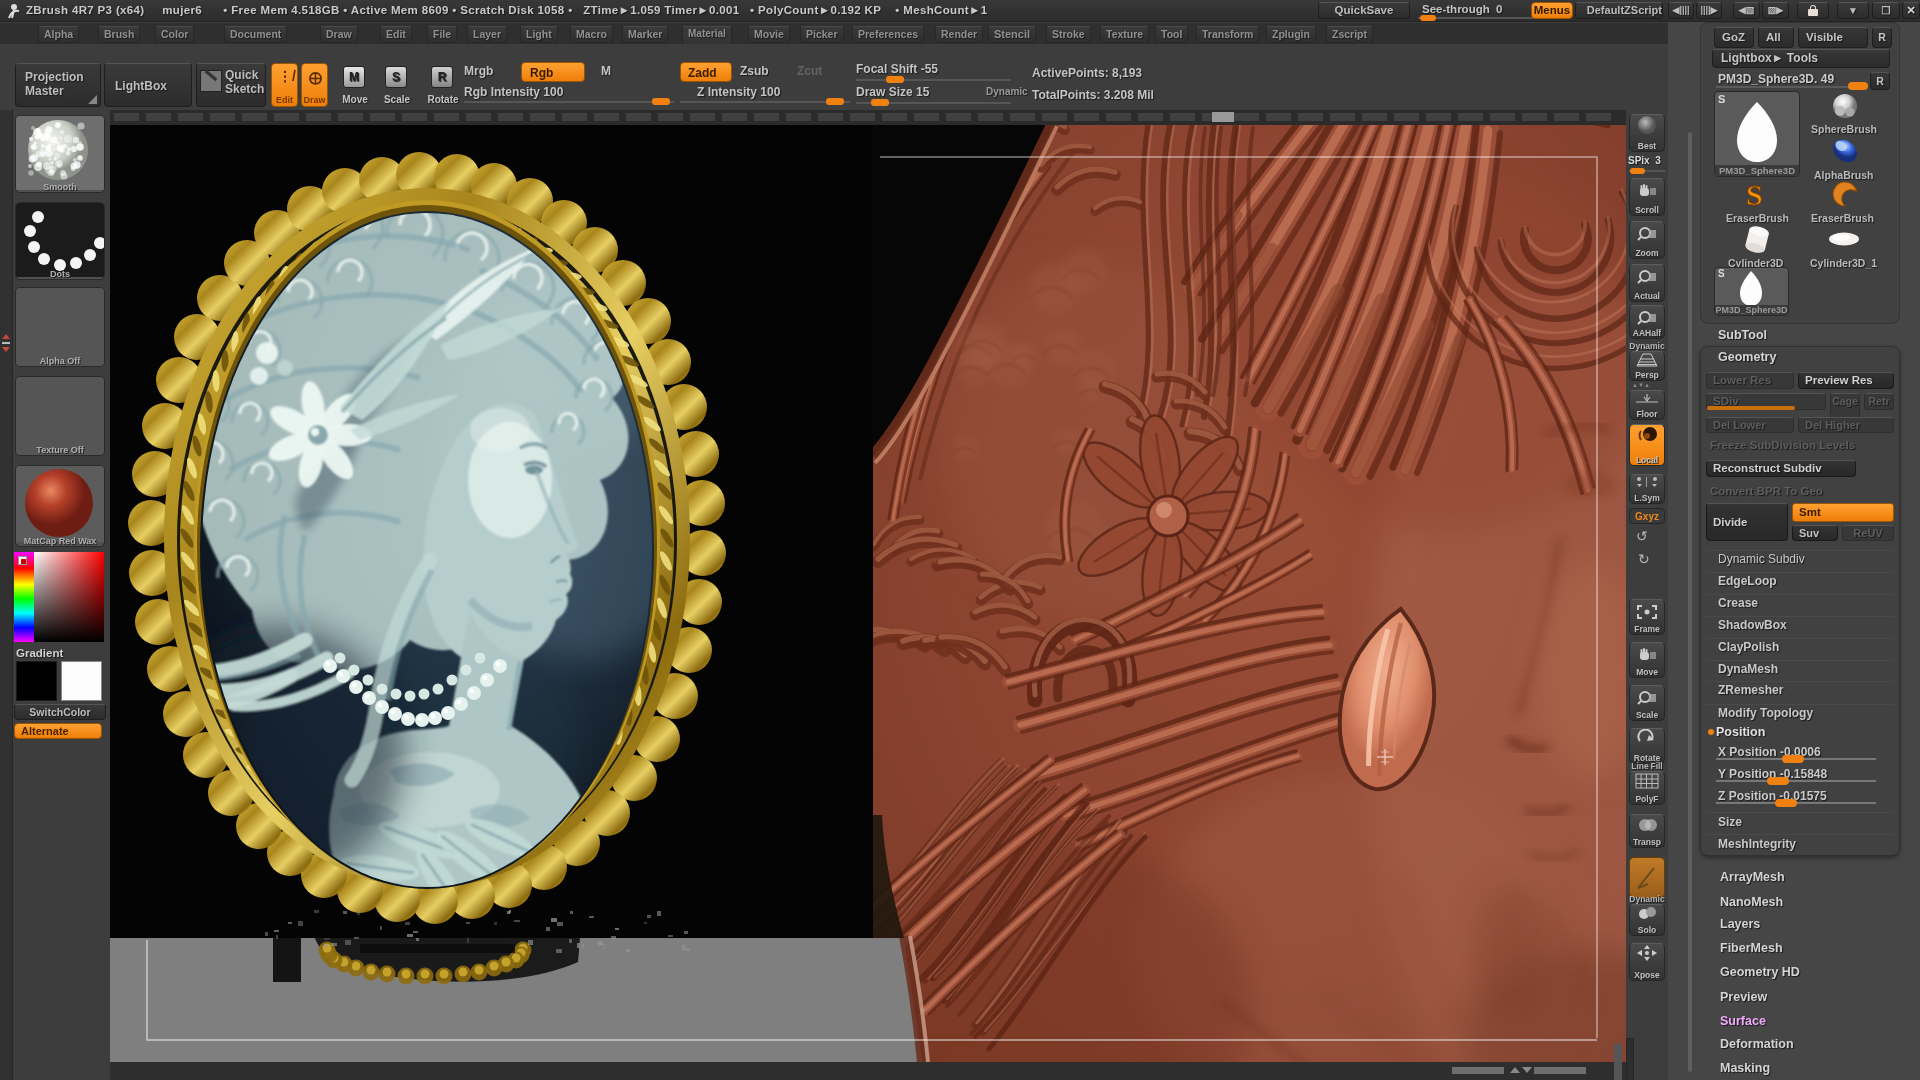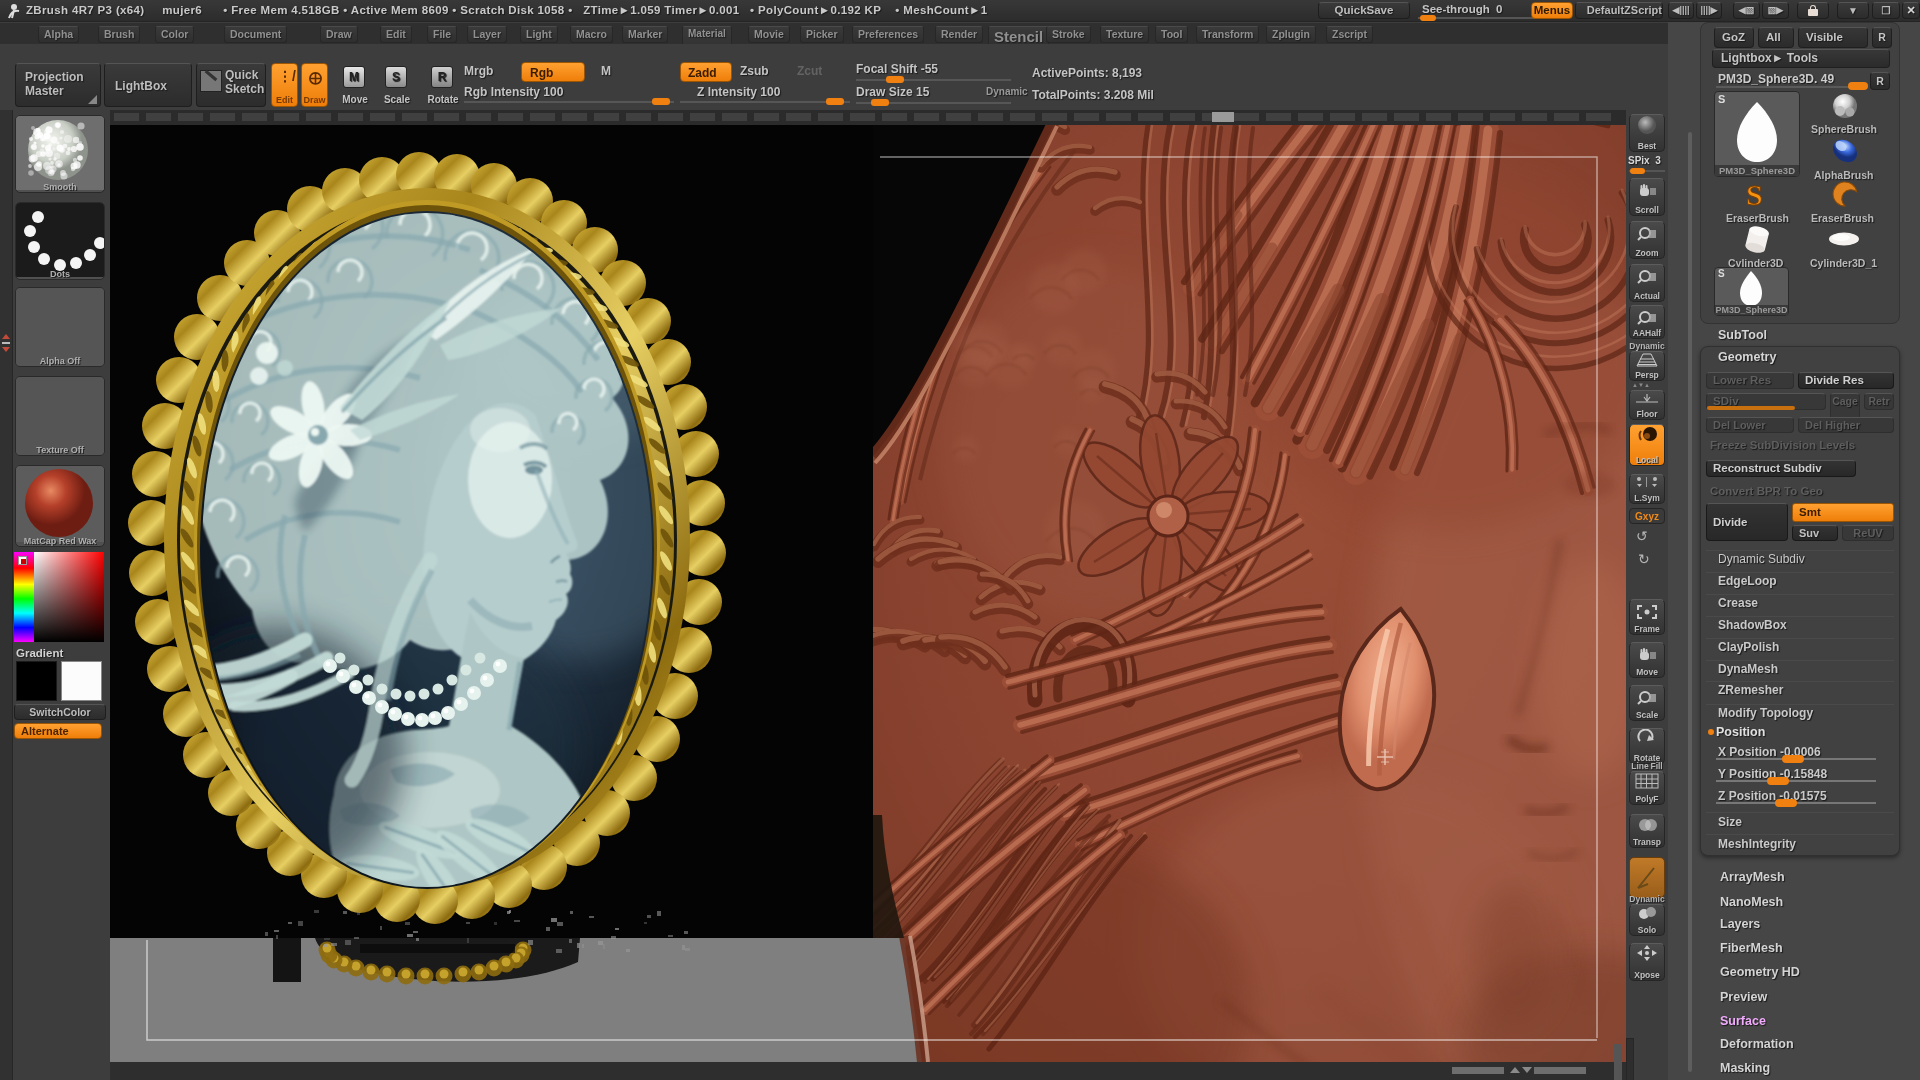--- a/index.html
+++ b/index.html
@@ -45,21 +45,21 @@
       <span style="position:absolute;left:427px;top:3px;padding:1px 5px 2px;background:linear-gradient(#3a3a3a,#2f2f2f);border:1px solid #272727;border-top-color:#4a4a4a;border-radius:3px;color:#909090;font-weight:bold;font-size:10.5px;text-shadow:1px 1px 1px #1d1d1d">File</span>
       <span style="position:absolute;left:467px;top:3px;padding:1px 5px 2px;background:linear-gradient(#3a3a3a,#2f2f2f);border:1px solid #272727;border-top-color:#4a4a4a;border-radius:3px;color:#909090;font-weight:bold;font-size:10.5px;text-shadow:1px 1px 1px #1d1d1d">Layer</span>
       <span style="position:absolute;left:520px;top:3px;padding:1px 5px 2px;background:linear-gradient(#3a3a3a,#2f2f2f);border:1px solid #272727;border-top-color:#4a4a4a;border-radius:3px;color:#909090;font-weight:bold;font-size:10.5px;text-shadow:1px 1px 1px #1d1d1d">Light</span>
       <span style="position:absolute;left:570px;top:3px;padding:1px 5px 2px;background:linear-gradient(#3a3a3a,#2f2f2f);border:1px solid #272727;border-top-color:#4a4a4a;border-radius:3px;color:#909090;font-weight:bold;font-size:10.5px;text-shadow:1px 1px 1px #1d1d1d">Macro</span>
       <span style="position:absolute;left:622px;top:3px;padding:1px 5px 2px;background:linear-gradient(#3a3a3a,#2f2f2f);border:1px solid #272727;border-top-color:#4a4a4a;border-radius:3px;color:#909090;font-weight:bold;font-size:10.5px;text-shadow:1px 1px 1px #1d1d1d">Marker</span>
       <span style="position:absolute;left:682px;top:3px;padding:1px 5px 17px;background:linear-gradient(#3a3a3a,#2f2f2f);border:1px solid #272727;border-top-color:#4a4a4a;border-radius:3px;color:#909090;font-weight:bold;font-size:10px;text-shadow:1px 1px 1px #1d1d1d">Material</span>
       <span style="position:absolute;left:748px;top:3px;padding:1px 5px 2px;background:linear-gradient(#3a3a3a,#2f2f2f);border:1px solid #272727;border-top-color:#4a4a4a;border-radius:3px;color:#909090;font-weight:bold;font-size:10.5px;text-shadow:1px 1px 1px #1d1d1d">Movie</span>
       <span style="position:absolute;left:800px;top:3px;padding:1px 5px 2px;background:linear-gradient(#3a3a3a,#2f2f2f);border:1px solid #272727;border-top-color:#4a4a4a;border-radius:3px;color:#909090;font-weight:bold;font-size:10.5px;text-shadow:1px 1px 1px #1d1d1d">Picker</span>
       <span style="position:absolute;left:852px;top:3px;padding:1px 5px 2px;background:linear-gradient(#3a3a3a,#2f2f2f);border:1px solid #272727;border-top-color:#4a4a4a;border-radius:3px;color:#909090;font-weight:bold;font-size:10.5px;text-shadow:1px 1px 1px #1d1d1d">Preferences</span>
       <span style="position:absolute;left:935px;top:3px;padding:1px 5px 2px;background:linear-gradient(#3a3a3a,#2f2f2f);border:1px solid #272727;border-top-color:#4a4a4a;border-radius:3px;color:#909090;font-weight:bold;font-size:10.5px;text-shadow:1px 1px 1px #1d1d1d">Render</span>
-      <span style="position:absolute;left:988px;top:3px;padding:1px 5px 2px;background:linear-gradient(#3a3a3a,#2f2f2f);border:1px solid #272727;border-top-color:#4a4a4a;border-radius:3px;color:#909090;font-weight:bold;font-size:15px;text-shadow:1px 1px 1px #1d1d1d">Stencil</span>
+      <span style="position:absolute;left:988px;top:3px;padding:1px 5px 2px;background:linear-gradient(#3a3a3a,#2f2f2f);border:1px solid #272727;border-top-color:#4a4a4a;border-radius:3px;color:#909090;font-weight:bold;font-size:11px;text-shadow:1px 1px 1px #1d1d1d">Stencil</span>
       <span style="position:absolute;left:1046px;top:3px;padding:1px 5px 2px;background:linear-gradient(#3a3a3a,#2f2f2f);border:1px solid #272727;border-top-color:#4a4a4a;border-radius:3px;color:#909090;font-weight:bold;font-size:10.5px;text-shadow:1px 1px 1px #1d1d1d">Stroke</span>
       <span style="position:absolute;left:1100px;top:3px;padding:1px 5px 2px;background:linear-gradient(#3a3a3a,#2f2f2f);border:1px solid #272727;border-top-color:#4a4a4a;border-radius:3px;color:#909090;font-weight:bold;font-size:10.5px;text-shadow:1px 1px 1px #1d1d1d">Texture</span>
       <span style="position:absolute;left:1155px;top:3px;padding:1px 5px 2px;background:linear-gradient(#3a3a3a,#2f2f2f);border:1px solid #272727;border-top-color:#4a4a4a;border-radius:3px;color:#909090;font-weight:bold;font-size:10.5px;text-shadow:1px 1px 1px #1d1d1d">Tool</span>
       <span style="position:absolute;left:1196px;top:3px;padding:1px 5px 2px;background:linear-gradient(#3a3a3a,#2f2f2f);border:1px solid #272727;border-top-color:#4a4a4a;border-radius:3px;color:#909090;font-weight:bold;font-size:10.5px;text-shadow:1px 1px 1px #1d1d1d">Transform</span>
       <span style="position:absolute;left:1266px;top:3px;padding:1px 5px 2px;background:linear-gradient(#3a3a3a,#2f2f2f);border:1px solid #272727;border-top-color:#4a4a4a;border-radius:3px;color:#909090;font-weight:bold;font-size:10.5px;text-shadow:1px 1px 1px #1d1d1d">Zplugin</span>
       <span style="position:absolute;left:1326px;top:3px;padding:1px 5px 2px;background:linear-gradient(#3a3a3a,#2f2f2f);border:1px solid #272727;border-top-color:#4a4a4a;border-radius:3px;color:#909090;font-weight:bold;font-size:10.5px;text-shadow:1px 1px 1px #1d1d1d">Zscript</span>
     </div>
 
 <div class="abs lbl" style="left:44px;top:42px;font-size:11.5px;color:#b9b9b9">0.036<span style="color:#e07818">,</span>-0.168<span style="color:#e07818">,</span>-0.038</div>
 
@@ -1272,21 +1272,21 @@
         <svg width="73" height="42" style="position:absolute;left:0;top:1px">
           <path d="M36,2 C30,9 25,17 25,24 C25,32 30,37 36,37 C42,37 47,32 47,24 C47,17 43,9 36,2 Z" fill="#fdfdfd"></path>
         </svg>
         <div style="position:absolute;left:3px;top:0px;color:#ddd;font-size:10px;font-weight:bold">S</div>
         <div style="position:absolute;left:0;right:0;bottom:0;background:#3a3a3a;font-size:9px;font-weight:bold;color:#9a9a9a;text-align:center">PM3D_Sphere3D</div>
       </div>
       <div class="abs" style="left:50px;top:306px;font-size:12.5px;font-weight:bold;color:#d6d6d6;text-shadow:1px 1px 1px #191919;white-space:nowrap">SubTool</div>
       <div class="abs" style="left:32px;top:324px;width:200px;height:510px;background:#414141;border:1px solid #303030;border-radius:8px;box-shadow:0 2px 4px rgba(0,0,0,.4)"></div>
       <div class="abs" style="left:50px;top:328px;font-size:12.5px;font-weight:bold;color:#d6d6d6;text-shadow:1px 1px 1px #191919;white-space:nowrap">Geometry</div>
       <div class="abs" style="left:38px;top:350px;width:88px;height:17px;background:#383838;border:1px solid #2e2e2e;border-top-color:#555;border-radius:4px;color:#5e5e5e;font-weight:bold;font-size:11.5px;text-align:left;line-height:15px;text-shadow:1px 1px 1px #191919;padding-left:6px;overflow:hidden">Lower Res</div>
-      <div class="abs" style="left:130px;top:350px;width:96px;height:17px;background:linear-gradient(#333,#282828);border:1px solid #191919;border-top-color:#555;border-radius:4px;color:#d0d0d0;font-weight:bold;font-size:11.5px;text-align:left;line-height:15px;text-shadow:1px 1px 1px #191919;padding-left:6px;overflow:hidden">Divide Res</div>
+      <div class="abs" style="left:130px;top:350px;width:96px;height:17px;background:linear-gradient(#333,#282828);border:1px solid #191919;border-top-color:#555;border-radius:4px;color:#d0d0d0;font-weight:bold;font-size:11.5px;text-align:left;line-height:15px;text-shadow:1px 1px 1px #191919;padding-left:6px;overflow:hidden">Preview Res</div>
       <div class="abs" style="left:38px;top:371px;width:120px;height:17px;background:#383838;border:1px solid #2e2e2e;border-top-color:#555;border-radius:4px;color:#5e5e5e;font-weight:bold;font-size:11.5px;text-align:left;line-height:15px;text-shadow:1px 1px 1px #191919;padding-left:6px;overflow:hidden">SDiv</div>
       <div class="abs" style="left:39px;top:384px;width:88px;height:4px;background:#c87010;border-radius:2px"></div>
       <div class="abs" style="left:162px;top:371px;width:30px;height:32px;background:#383838;border:1px solid #2e2e2e;border-top-color:#555;border-radius:4px;color:#5e5e5e;font-weight:bold;font-size:10.5px;text-align:center;line-height:15px;text-shadow:1px 1px 1px #191919;padding-left:0px;overflow:hidden">Cage</div>
       <div class="abs" style="left:196px;top:371px;width:30px;height:17px;background:#383838;border:1px solid #2e2e2e;border-top-color:#555;border-radius:4px;color:#5e5e5e;font-weight:bold;font-size:10.5px;text-align:center;line-height:15px;text-shadow:1px 1px 1px #191919;padding-left:0px;overflow:hidden">Retr</div>
       <div class="abs" style="left:38px;top:395px;width:88px;height:16px;background:#383838;border:1px solid #2e2e2e;border-top-color:#555;border-radius:4px;color:#5e5e5e;font-weight:bold;font-size:11px;text-align:left;line-height:14px;text-shadow:1px 1px 1px #191919;padding-left:6px;overflow:hidden">Del Lower</div>
       <div class="abs" style="left:130px;top:395px;width:96px;height:16px;background:#383838;border:1px solid #2e2e2e;border-top-color:#555;border-radius:4px;color:#5e5e5e;font-weight:bold;font-size:11px;text-align:left;line-height:14px;text-shadow:1px 1px 1px #191919;padding-left:6px;overflow:hidden">Del Higher</div>
       <div class="abs" style="left:42px;top:417px;font-size:11.5px;font-weight:bold;color:#5e5e5e;text-shadow:1px 1px 1px #191919;white-space:nowrap">Freeze SubDivision Levels</div>
       <div class="abs" style="left:38px;top:438px;width:150px;height:17px;background:linear-gradient(#333,#282828);border:1px solid #191919;border-top-color:#555;border-radius:4px;color:#d0d0d0;font-weight:bold;font-size:11.5px;text-align:left;line-height:15px;text-shadow:1px 1px 1px #191919;padding-left:6px;overflow:hidden">Reconstruct Subdiv</div>
       <div class="abs" style="left:42px;top:463px;font-size:11.5px;font-weight:bold;color:#5e5e5e;text-shadow:1px 1px 1px #191919;white-space:nowrap">Convert BPR To Geo</div>
       <div class="abs" style="left:38px;top:481px;width:82px;height:38px;background:linear-gradient(#333,#282828);border:1px solid #191919;border-top-color:#555;border-radius:4px;color:#d0d0d0;font-weight:bold;font-size:11.5px;text-align:left;line-height:36px;text-shadow:1px 1px 1px #191919;padding-left:6px;overflow:hidden">Divide</div>

